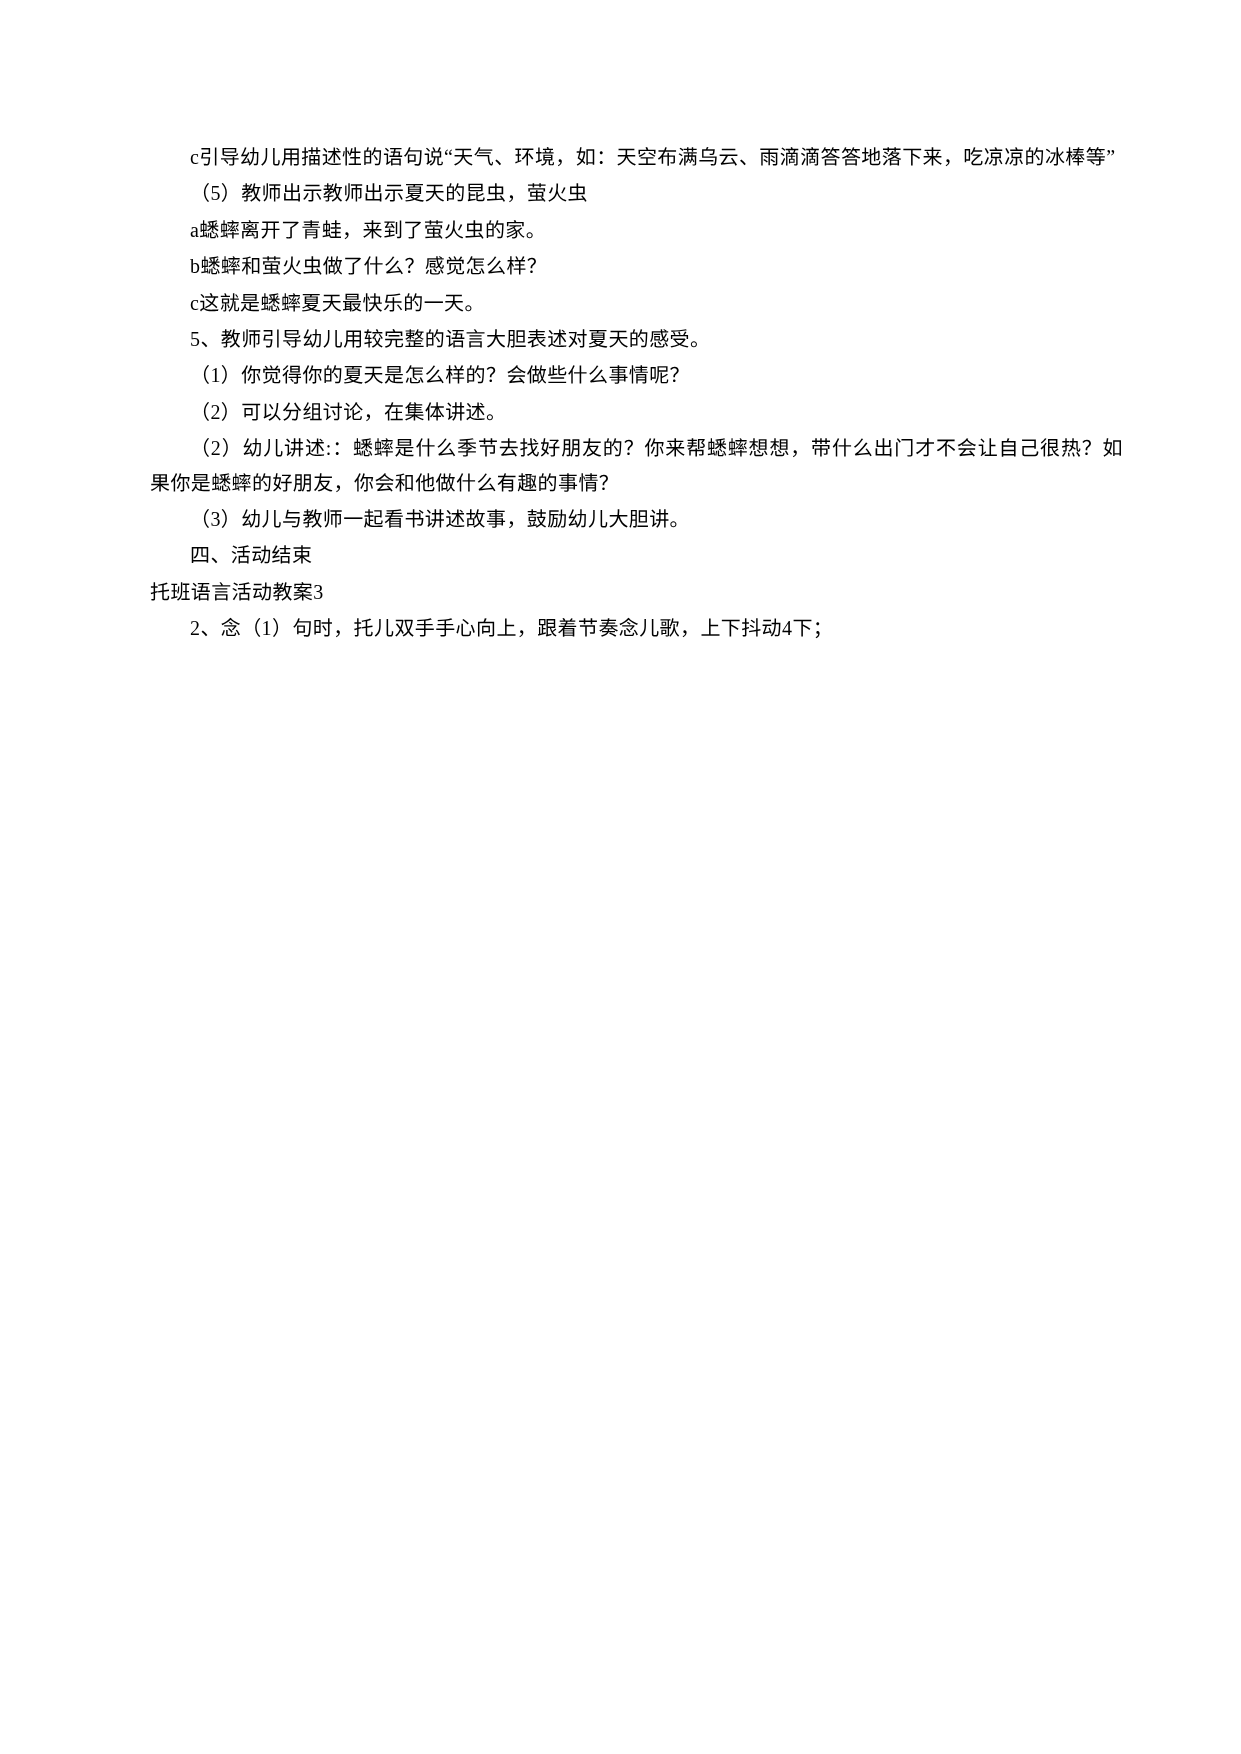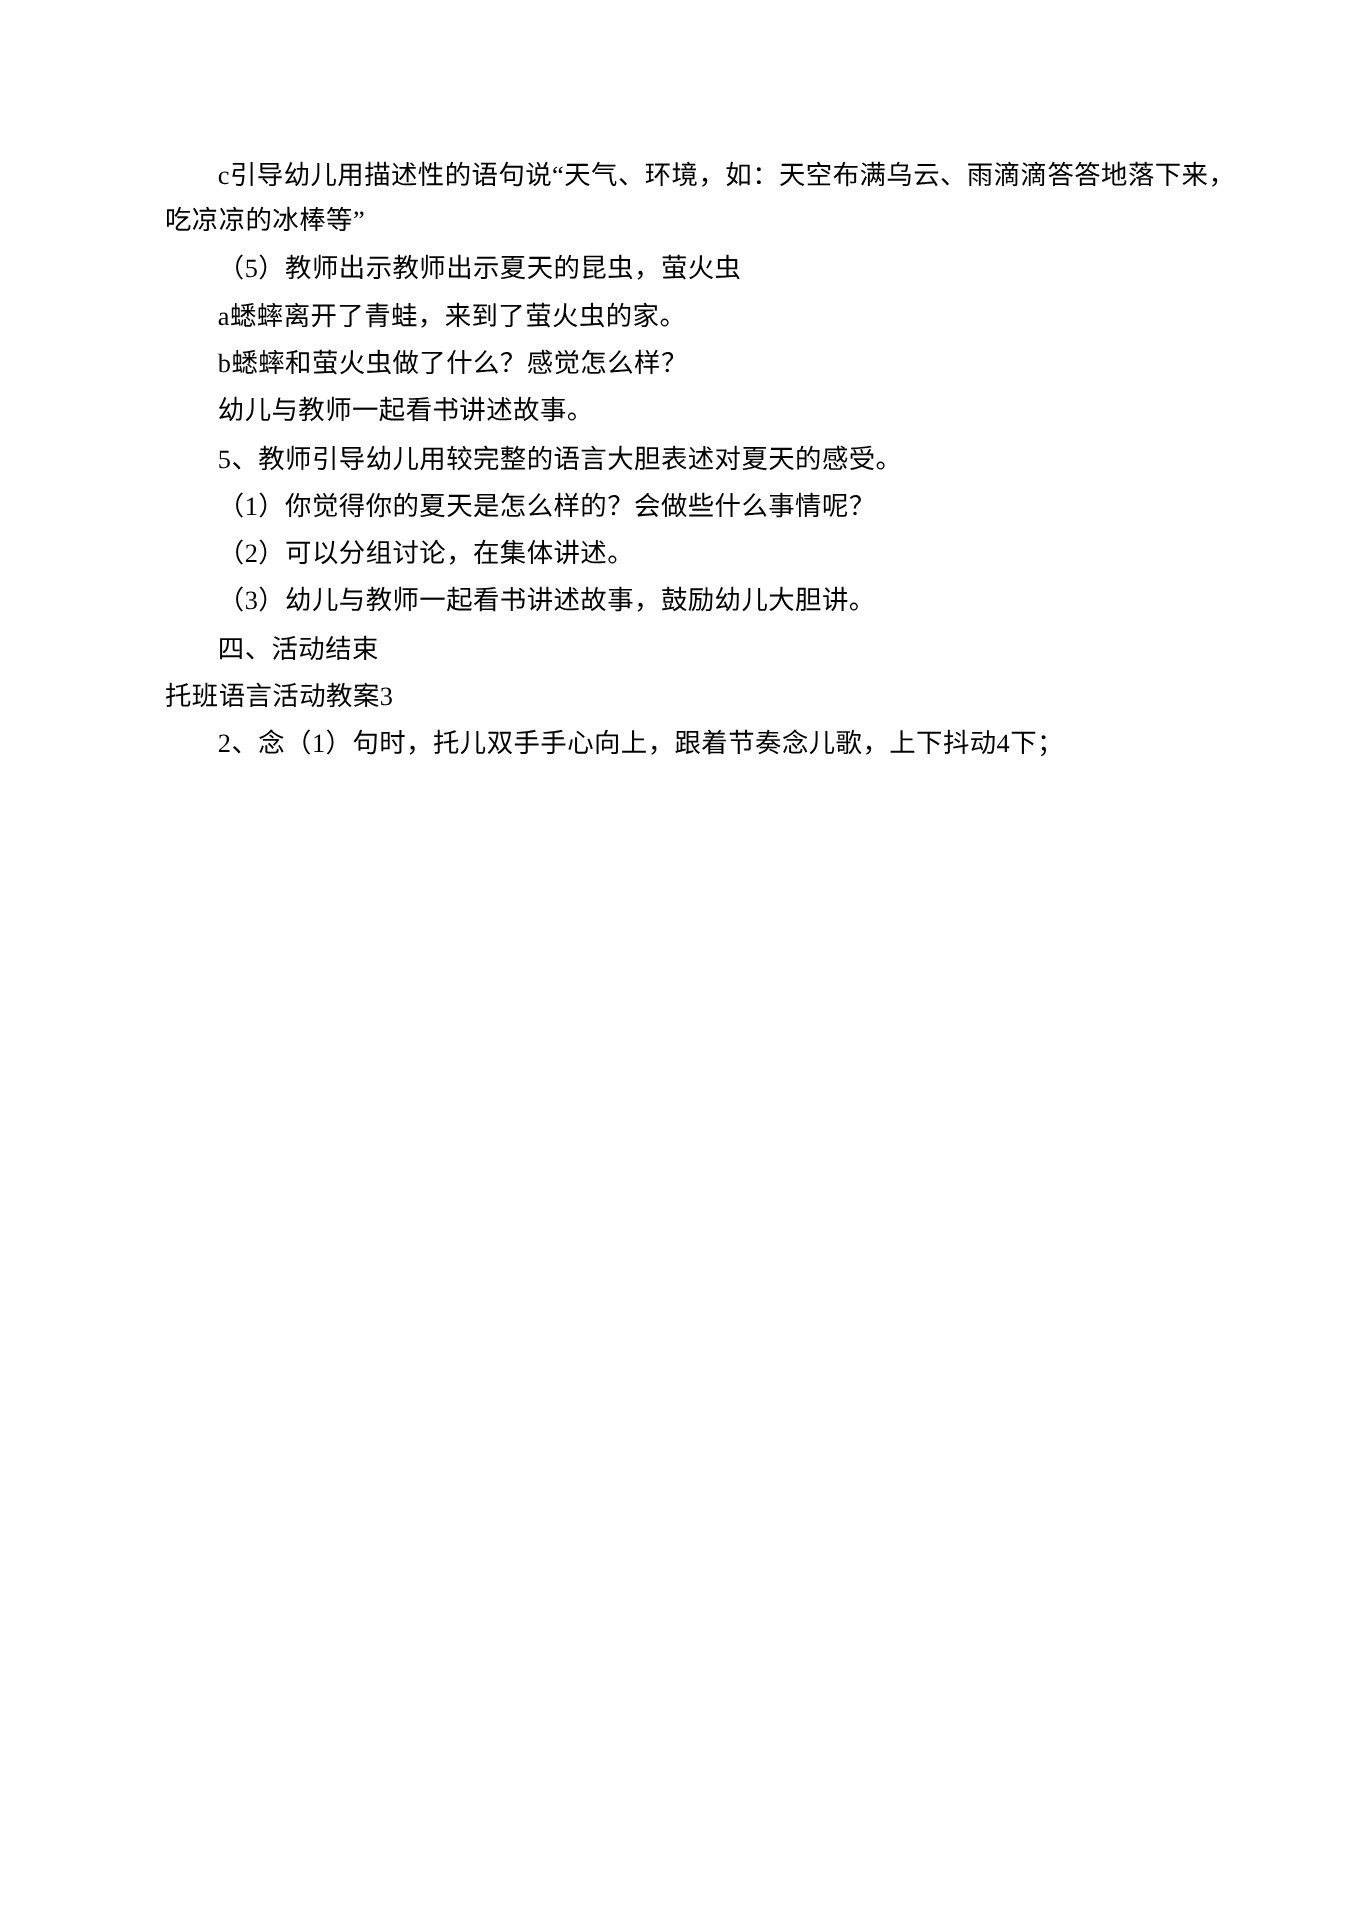--- a/index.html
+++ b/index.html
@@ -15,21 +15,21 @@
     position: relative;
     overflow: hidden;
   }
   .page {
     box-sizing: border-box;
     width: 1241px;
     height: 1754px;
     padding: 140px 118px 120px 150px;
   }
   .doc-body {
-    font-size: 24px;
+    font-size: 20px;
     line-height: 1.72;
     letter-spacing: 0.4px;
     text-align: justify;
     text-justify: inter-ideograph;
   }
   p.para {
     margin: 0 0 2px 0;
     text-indent: 2em;
     white-space: normal;
   }
@@ -40,22 +40,23 @@
 </style>
 </head>
 <body>
 
 <div class="page">
   <div class="doc-body">
     <p class="para">c引导幼儿用描述性的语句说“天气、环境，如：天空布满乌云、雨滴滴答答地落下来，吃凉凉的冰棒等”</p>
     <p class="para">（5）教师出示教师出示夏天的昆虫，萤火虫</p>
     <p class="para">a蟋蟀离开了青蛙，来到了萤火虫的家。</p>
     <p class="para">b蟋蟀和萤火虫做了什么？感觉怎么样？</p>
-    <p class="para">幼儿与教师一起看书讲述故事。</p>
+    <p class="para">c这就是蟋蟀夏天最快乐的一天。</p>
     <p class="para">5、教师引导幼儿用较完整的语言大胆表述对夏天的感受。</p>
     <p class="para">（1）你觉得你的夏天是怎么样的？会做些什么事情呢？</p>
     <p class="para">（2）可以分组讨论，在集体讲述。</p>
+    <p class="para">（2）幼儿讲述:：蟋蟀是什么季节去找好朋友的？你来帮蟋蟀想想，带什么出门才不会让自己很热？如果你是蟋蟀的好朋友，你会和他做什么有趣的事情？</p>
     <p class="para">（3）幼儿与教师一起看书讲述故事，鼓励幼儿大胆讲。</p>
     <p class="para">四、活动结束</p>
     <p class="noindent">托班语言活动教案3</p>
     <p class="para">2、念（1）句时，托儿双手手心向上，跟着节奏念儿歌，上下抖动4下；</p>
   </div>
 </div>
 
 </body></html>

